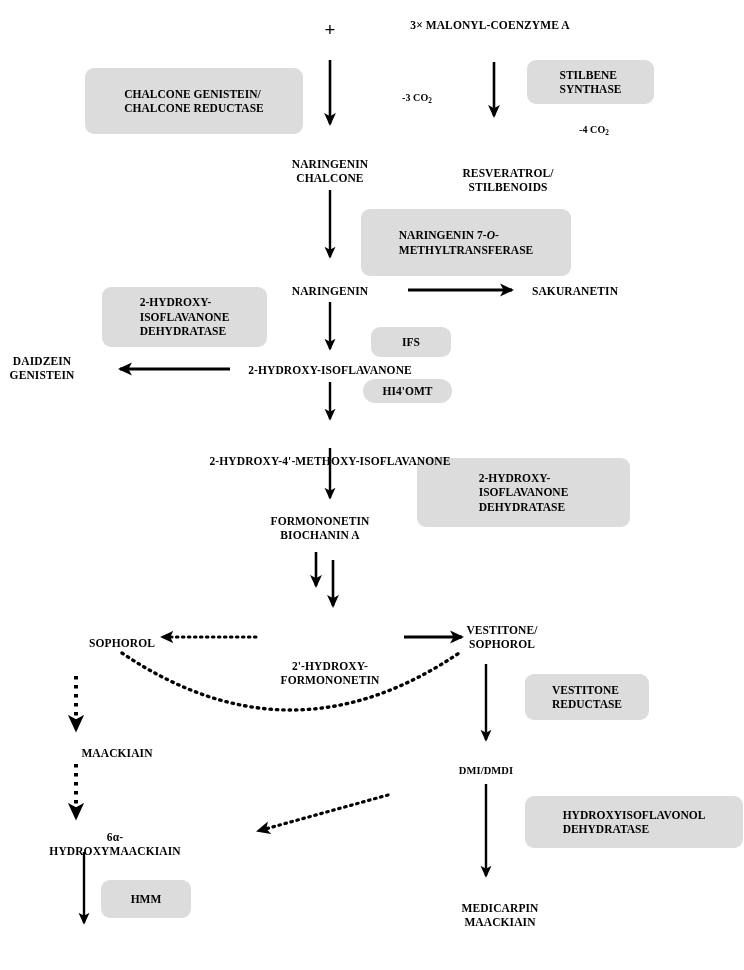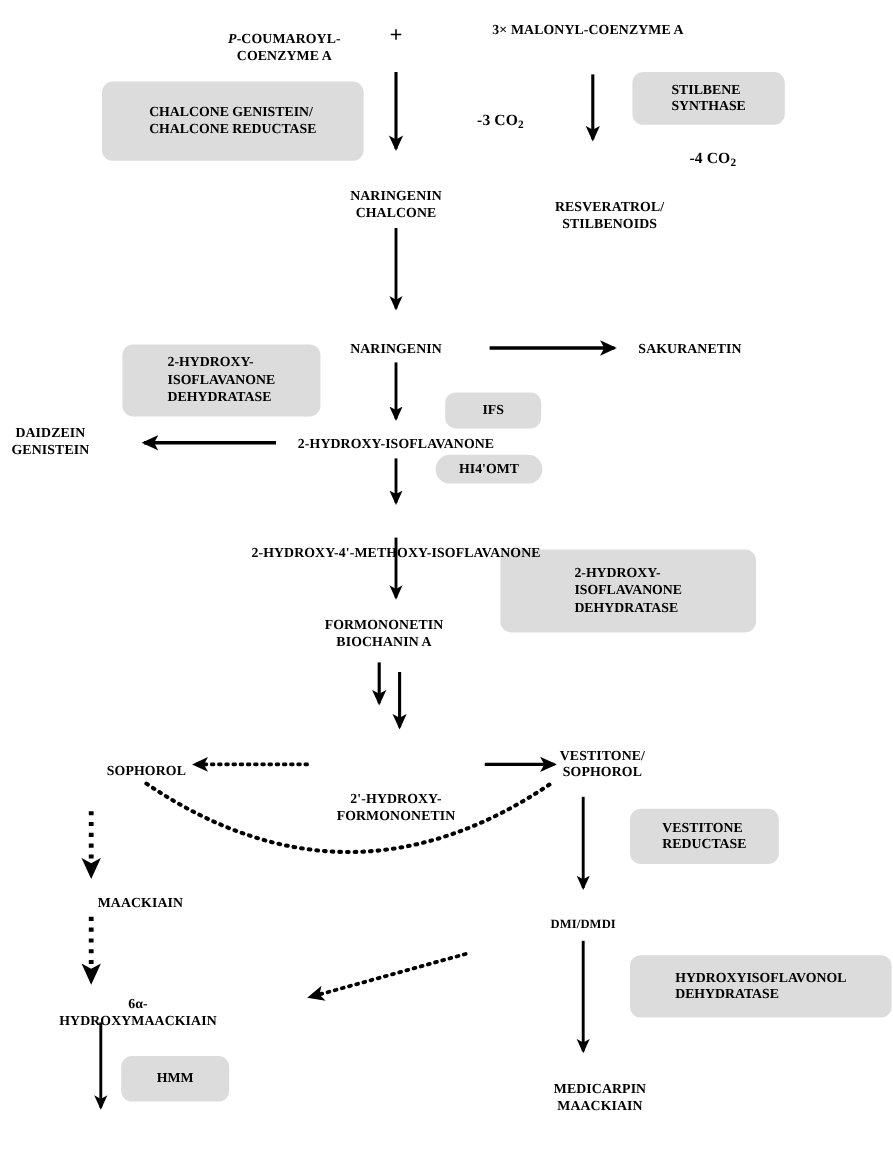--- a/index.html
+++ b/index.html
@@ -20,21 +20,21 @@
     font-weight: bold;
     font-size: 11.5px;
     color: #000000;
     letter-spacing: 0.1px;
     line-height: 1.22;
     text-align: center;
     white-space: pre-line;
     transform: translate(-50%, 0);
   }
   .lbl.sm { font-size: 10.5px; }
-  .lbl.lg { font-size: 13px; text-align: right; }
+  .lbl.lg { font-size: 10px; text-align: right; }
   .lbl.plus { font-size: 19px; font-weight: bold; }
   .box {
     position: absolute;
     background: #dcdcdc;
     border-radius: 9px;
     display: flex;
     align-items: center;
     justify-content: center;
     text-align: left;
     font-weight: bold;
@@ -93,20 +93,23 @@
     <path d="M 122 653 Q 292 768 462 651" fill="none" stroke="#000" stroke-width="3.4" stroke-dasharray="1.4 5" stroke-linecap="round"></path>
     <line x1="388" y1="795" x2="258" y2="831" stroke="#000" stroke-width="3.2" stroke-dasharray="1.6 4.6" stroke-linecap="round" marker-end="url(#ahs)"></line>
   </svg>
 
   <div class="box" style="left:85px; top:68px; width:218px; height:66px;">CHALCONE GENISTEIN/
 CHALCONE REDUCTASE</div>
 
   <div class="box" style="left:527px; top:60px; width:127px; height:44px;">STILBENE
 SYNTHASE</div>
 
+  <div class="box" style="left:361px; top:209px; width:210px; height:67px;">
+    <span>NARINGENIN 7-<span class="ital">O</span>-<br>METHYLTRANSFERASE</span>
+  </div>
 
   <div class="box" style="left:102px; top:287px; width:165px; height:60px;">2-HYDROXY-
 ISOFLAVANONE
 DEHYDRATASE</div>
 
   <div class="box" style="left:371px; top:327px; width:80px; height:30px;">IFS</div>
 
   <div class="box" style="left:363px; top:379px; width:89px; height:24px;border-radius:15px;">HI4'OMT</div>
 
   <div class="box" style="left:417px; top:458px; width:213px; height:69px;">2-HYDROXY-
@@ -114,23 +117,20 @@
 DEHYDRATASE</div>
 
   <div class="box" style="left:525px; top:674px; width:124px; height:46px;">VESTITONE
 REDUCTASE</div>
 
   <div class="box" style="left:525px; top:796px; width:218px; height:52px;">HYDROXYISOFLAVONOL
 DEHYDRATASE</div>
 
   <div class="box" style="left:101px; top:880px; width:90px; height:38px;">HMM</div>
 
-  <div class="lbl" style="left:237px; top:12px;">
-    <span class="ital">P</span>-COUMAROYL-<br>COENZYME A
-  </div>
 
   <div class="lbl plus" style="left:330px; top:18px;">+</div>
 
   <div class="lbl" style="left:490px; top:18px;">3× MALONYL-COENZYME A</div>
 
   <div class="lbl lg" style="left:417px; top:92px;">-3 CO<sub>2</sub></div>
 
   <div class="lbl lg" style="left:594px; top:124px;">-4 CO<sub>2</sub></div>
 
   <div class="lbl" style="left:330px; top:157px;">NARINGENIN

